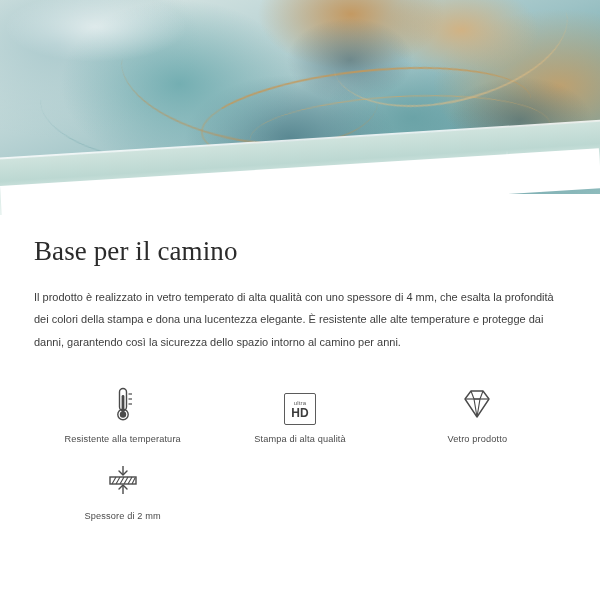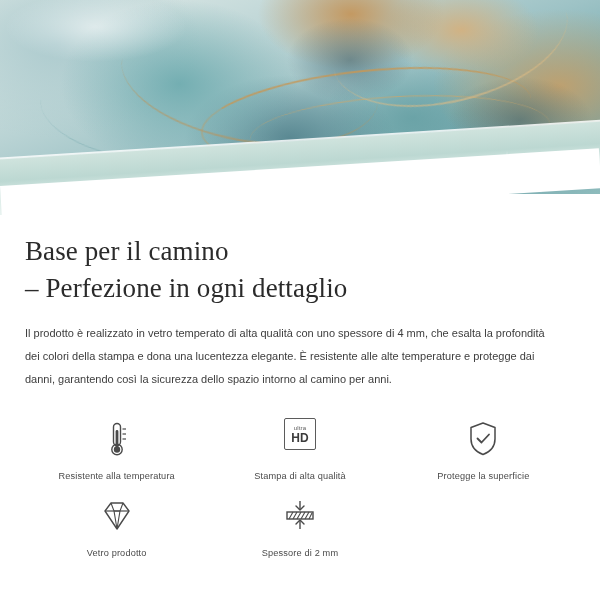--- a/index.html
+++ b/index.html
@@ -164,21 +164,21 @@
     top: 168px;
     width: 26px;
     height: 26px;
   }
   .sparkle2::before { width: 26px; margin-left: -13px; }
   .sparkle2::after { height: 24px; margin-top: -12px; }
 
   
   .content {
     position: relative;
-    padding: 0 25px;
+    padding: 0 34px;
   }
   .headline {
     margin: 18px 0 0 0;
     font-family: "Liberation Serif", serif;
     font-size: 27px;
     font-weight: 400;
     color: #2b2b2b;
     line-height: 1.36;
     letter-spacing: 0.1px;
   }
@@ -203,21 +203,21 @@
   .feature {
     display: flex;
     flex-direction: column;
     align-items: center;
     justify-content: flex-start;
     padding-top: 6px;
   }
   .feature-icon {
     height: 44px;
     display: flex;
-    align-items: flex-start;
+    align-items: flex-end;
     justify-content: center;
   }
   .feature-label {
     margin-top: 9px;
     font-size: 9.2px;
     color: #4a4a4a;
     text-align: center;
     letter-spacing: 0.15px;
   }
   .ultrahd-box {
@@ -264,21 +264,20 @@
       <div class="hero-mask-bottom"></div>
       <div class="sparkle"></div>
       <div class="sparkle sparkle2"></div>
     </div>
   </div>
 
   <div class="content">
 
     <h1 class="headline">
       <span>Base per il camino</span>
-      <span class="line2">– Perfezione in ogni dettaglio</span>
     </h1>
 
     <p class="body-copy">Il prodotto è realizzato in vetro temperato di alta qualità con uno spessore di 4 mm, che esalta la profondità dei colori della stampa e dona una lucentezza elegante. È resistente alle alte temperature e protegge dai danni, garantendo così la sicurezza dello spazio intorno al camino per anni.</p>
 
     <div class="features">
 
       <div class="feature">
         <div class="feature-icon">
           <svg width="40" height="42" viewBox="0 0 40 42" fill="none">
             <rect x="16.5" y="5.5" width="7" height="22" rx="3.5" stroke="#4a4a4a" stroke-width="1.4"></rect>
@@ -296,29 +295,20 @@
       <div class="feature">
         <div class="feature-icon">
           <div class="ultrahd-box">
             <span class="ultrahd-small">ultra</span>
             <span class="ultrahd-big">HD</span>
           </div>
         </div>
         <div class="feature-label">Stampa di alta qualità</div>
       </div>
 
-      <div class="feature">
-        <div class="feature-icon">
-          <svg width="40" height="42" viewBox="0 0 40 42" fill="none">
-            <path d="M20 5 L32 9.5 V21 C32 29 26.5 34 20 36.5 C13.5 34 8 29 8 21 V9.5 Z" stroke="#4a4a4a" stroke-width="1.5" fill="none" stroke-linejoin="round"></path>
-            <path d="M14.5 20.5 L18.5 24.5 L26 16.5" stroke="#4a4a4a" stroke-width="1.8" fill="none" stroke-linecap="round" stroke-linejoin="round"></path>
-          </svg>
-        </div>
-        <div class="feature-label">Protegge la superficie</div>
-      </div>
 
       <div class="feature">
         <div class="feature-icon">
           <svg width="40" height="42" viewBox="0 0 40 42" fill="none">
             <path d="M8 16 L14 8 H26 L32 16 L20 34 Z" stroke="#4a4a4a" stroke-width="1.4" fill="none" stroke-linejoin="round"></path>
             <path d="M8 16 H32" stroke="#4a4a4a" stroke-width="1.2"></path>
             <path d="M14 8 L17 16 L20 34" stroke="#4a4a4a" stroke-width="1.1" fill="none"></path>
             <path d="M26 8 L23 16 L20 34" stroke="#4a4a4a" stroke-width="1.1" fill="none"></path>
             <path d="M17 16 H23" stroke="#4a4a4a" stroke-width="1.1"></path>
           </svg>

